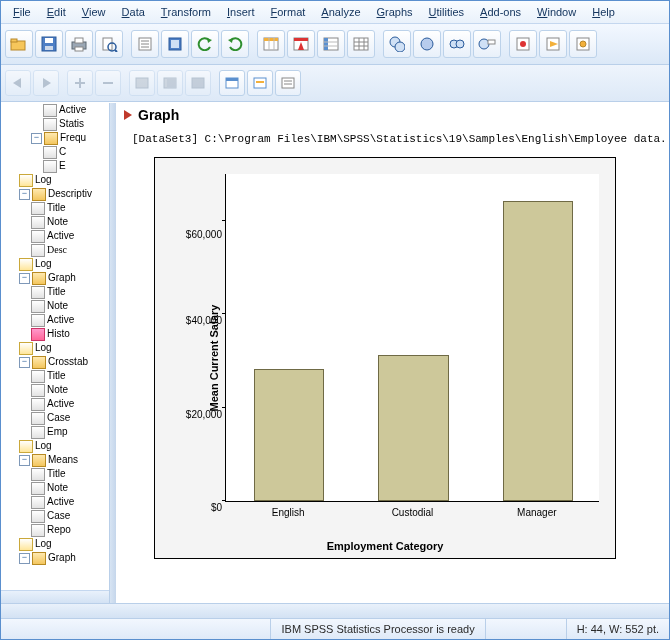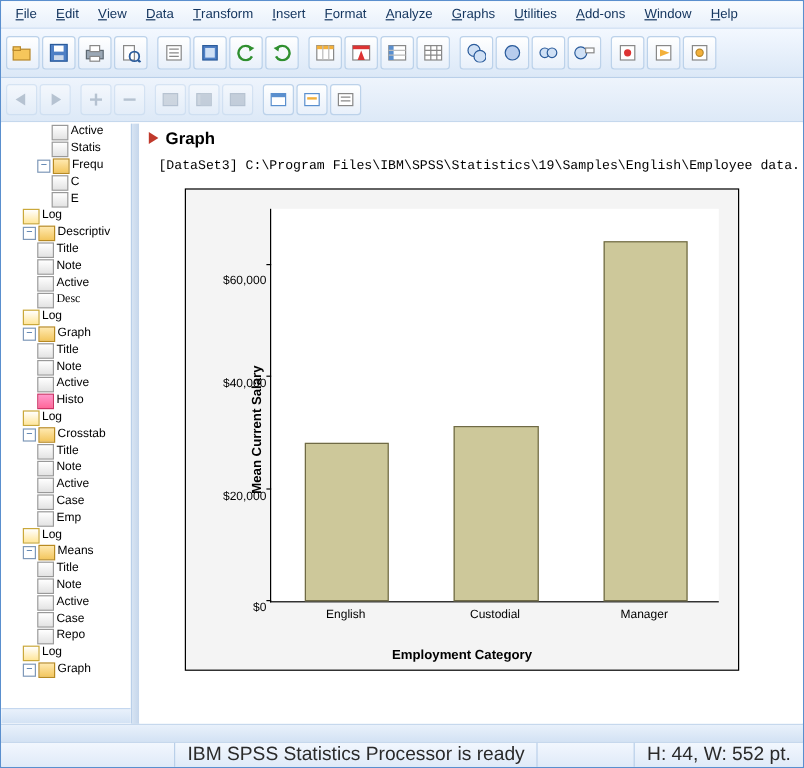--- a/index.html
+++ b/index.html
@@ -39,21 +39,21 @@
 .dsline{font-family:Liberation Mono, monospace;font-size:11px;color:#000;margin:4px 0 12px 8px;white-space:nowrap}
 .chartbox{margin-left:30px;width:460px;height:400px;border:1px solid #000;background:#f4f4f4;position:relative}
 .plot{position:absolute;left:70px;top:16px;right:16px;bottom:56px;background:#fff;border-left:1px solid #000;border-bottom:1px solid #000}
 .bar{position:absolute;bottom:0;background:#cdc89a;border:1px solid #6f6a45}
 .ytick{position:absolute;right:100%;transform:translateY(50%);font-size:10px;color:#000;padding-right:4px;white-space:nowrap}
 .ytk{position:absolute;left:-4px;width:4px;height:1px;background:#000}
 .xtick{position:absolute;top:100%;transform:translateX(-50%);font-size:10px;color:#000;padding-top:6px;white-space:nowrap}
 .xlabel{position:absolute;left:0;right:0;bottom:6px;text-align:center;font-size:11px;font-weight:bold}
 .ylabel{position:absolute;left:6px;top:50%;transform:translateY(-50%) rotate(-90deg);transform-origin:center;font-size:11px;font-weight:bold;white-space:nowrap}
 .hscroll{height:14px;background:linear-gradient(#e9f1fb,#d3e2f4);border-top:1px solid #b9cfe9}
-.status{height:20px;background:linear-gradient(#f2f7fe,#dfeaf8);border-top:1px solid #b9cfe9;display:flex;align-items:center;font-size:16px;color:#2a2a2a}
+.status{height:20px;background:linear-gradient(#f2f7fe,#dfeaf8);border-top:1px solid #b9cfe9;display:flex;align-items:center;font-size:11px;color:#2a2a2a}
 .status .spacer{flex:1}
 .status .cell{border-left:1px solid #b9cfe9;padding:0 10px;height:100%;display:flex;align-items:center}
 .outline-hscroll{position:absolute;left:0;right:0;bottom:0;height:12px;background:linear-gradient(#e9f1fb,#d3e2f4);border-top:1px solid #c4d7ef}
 </style>
 </head>
 <body>
 <div id="win">
 
 
 <div class="menubar" id="menubar">

